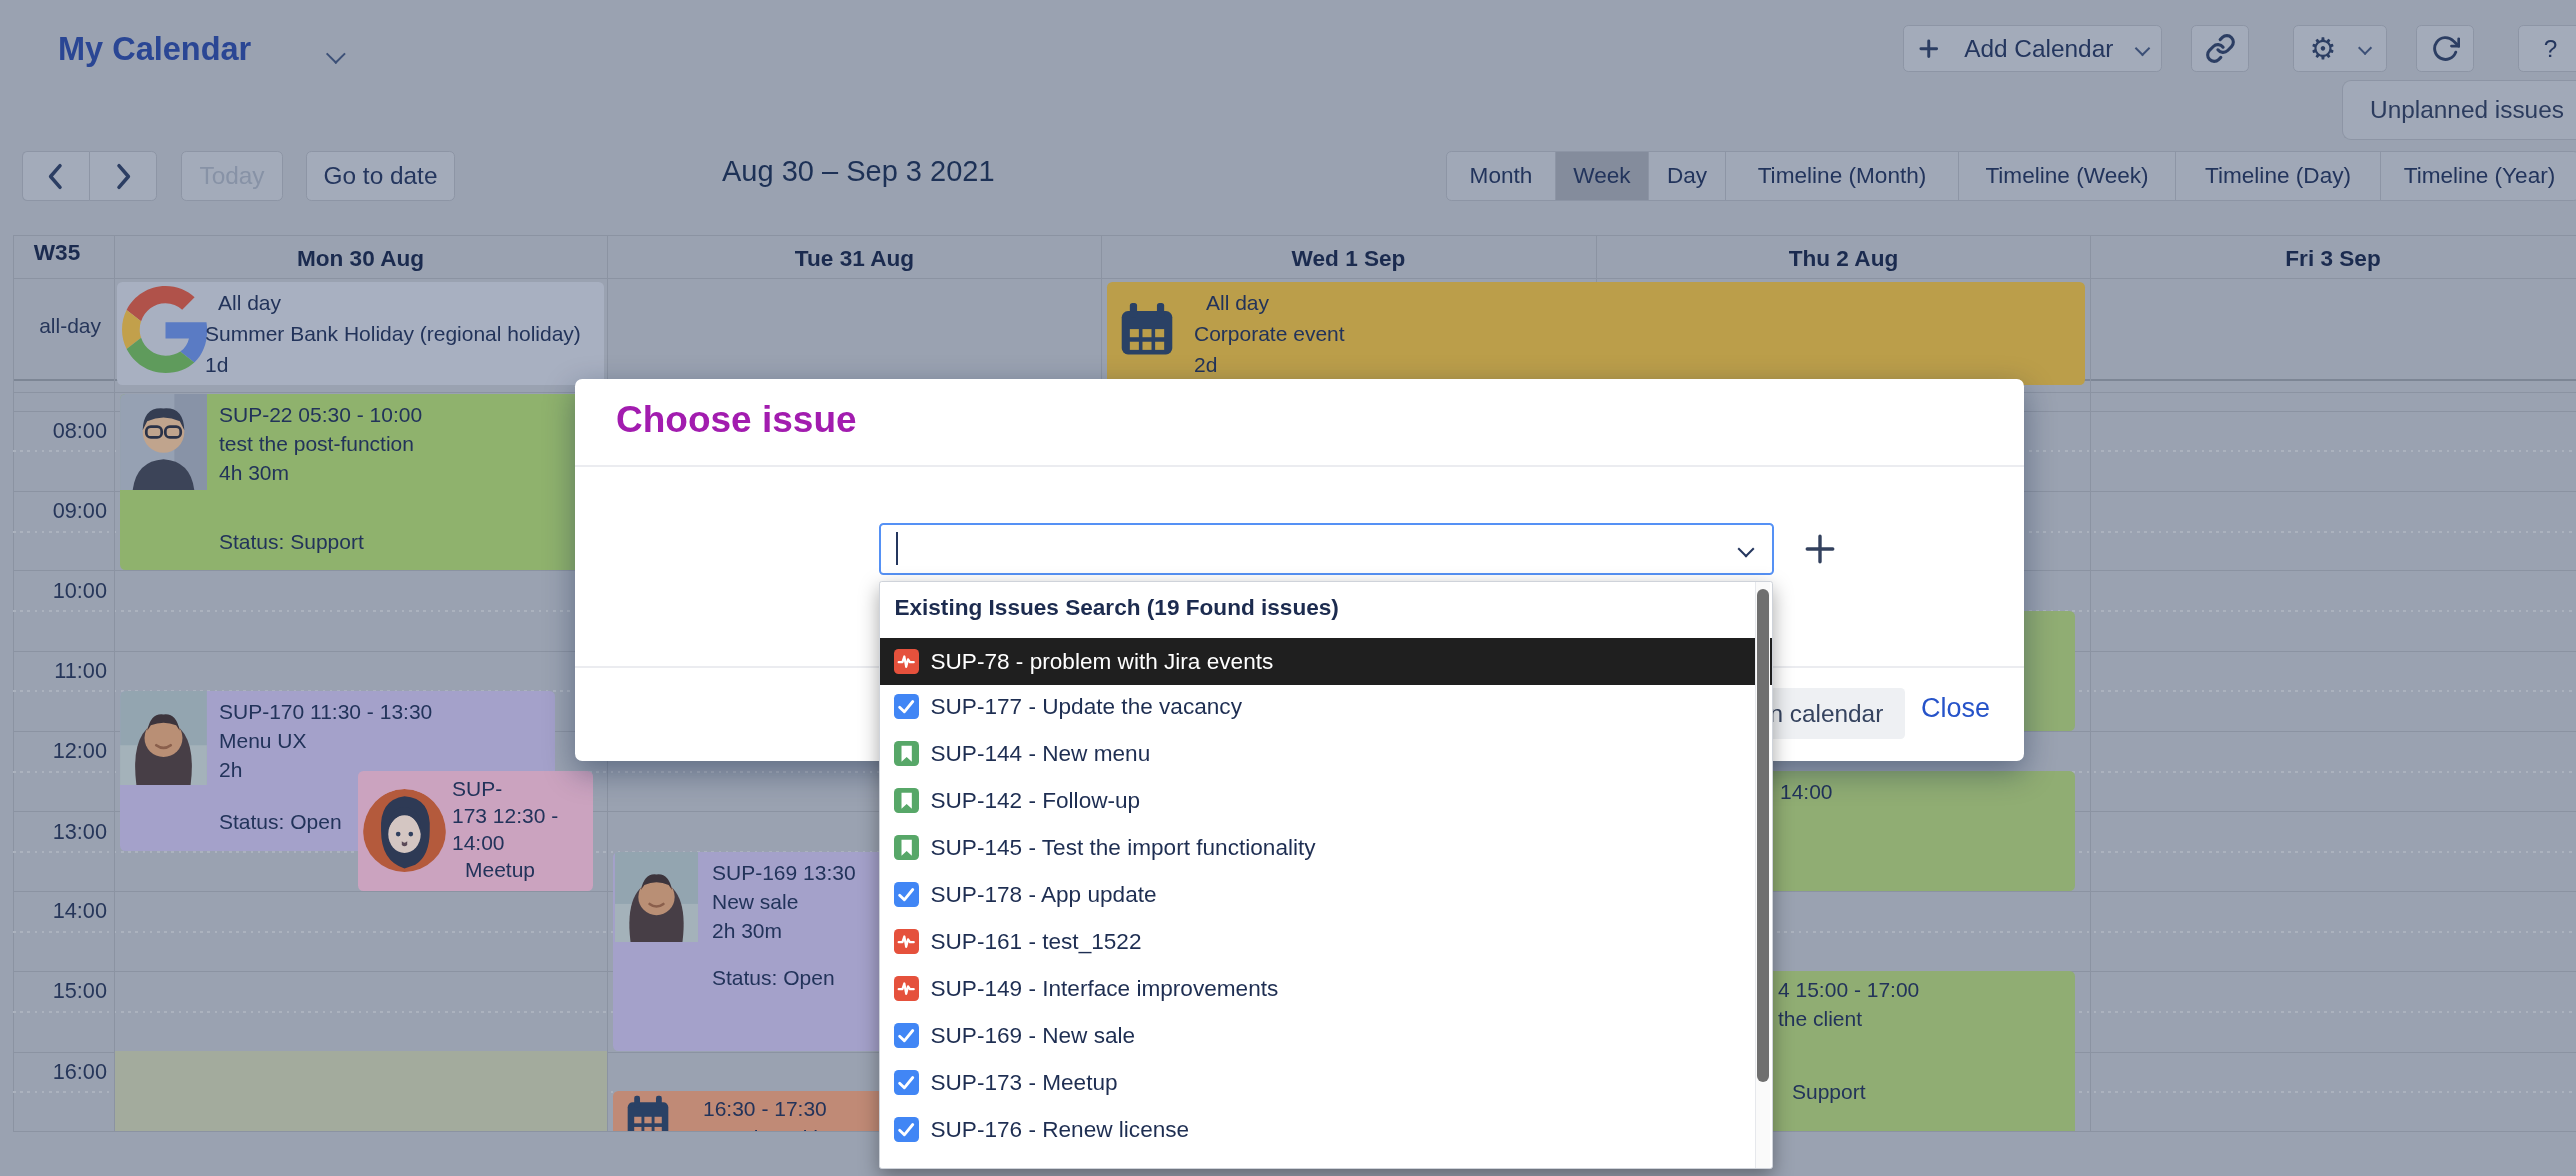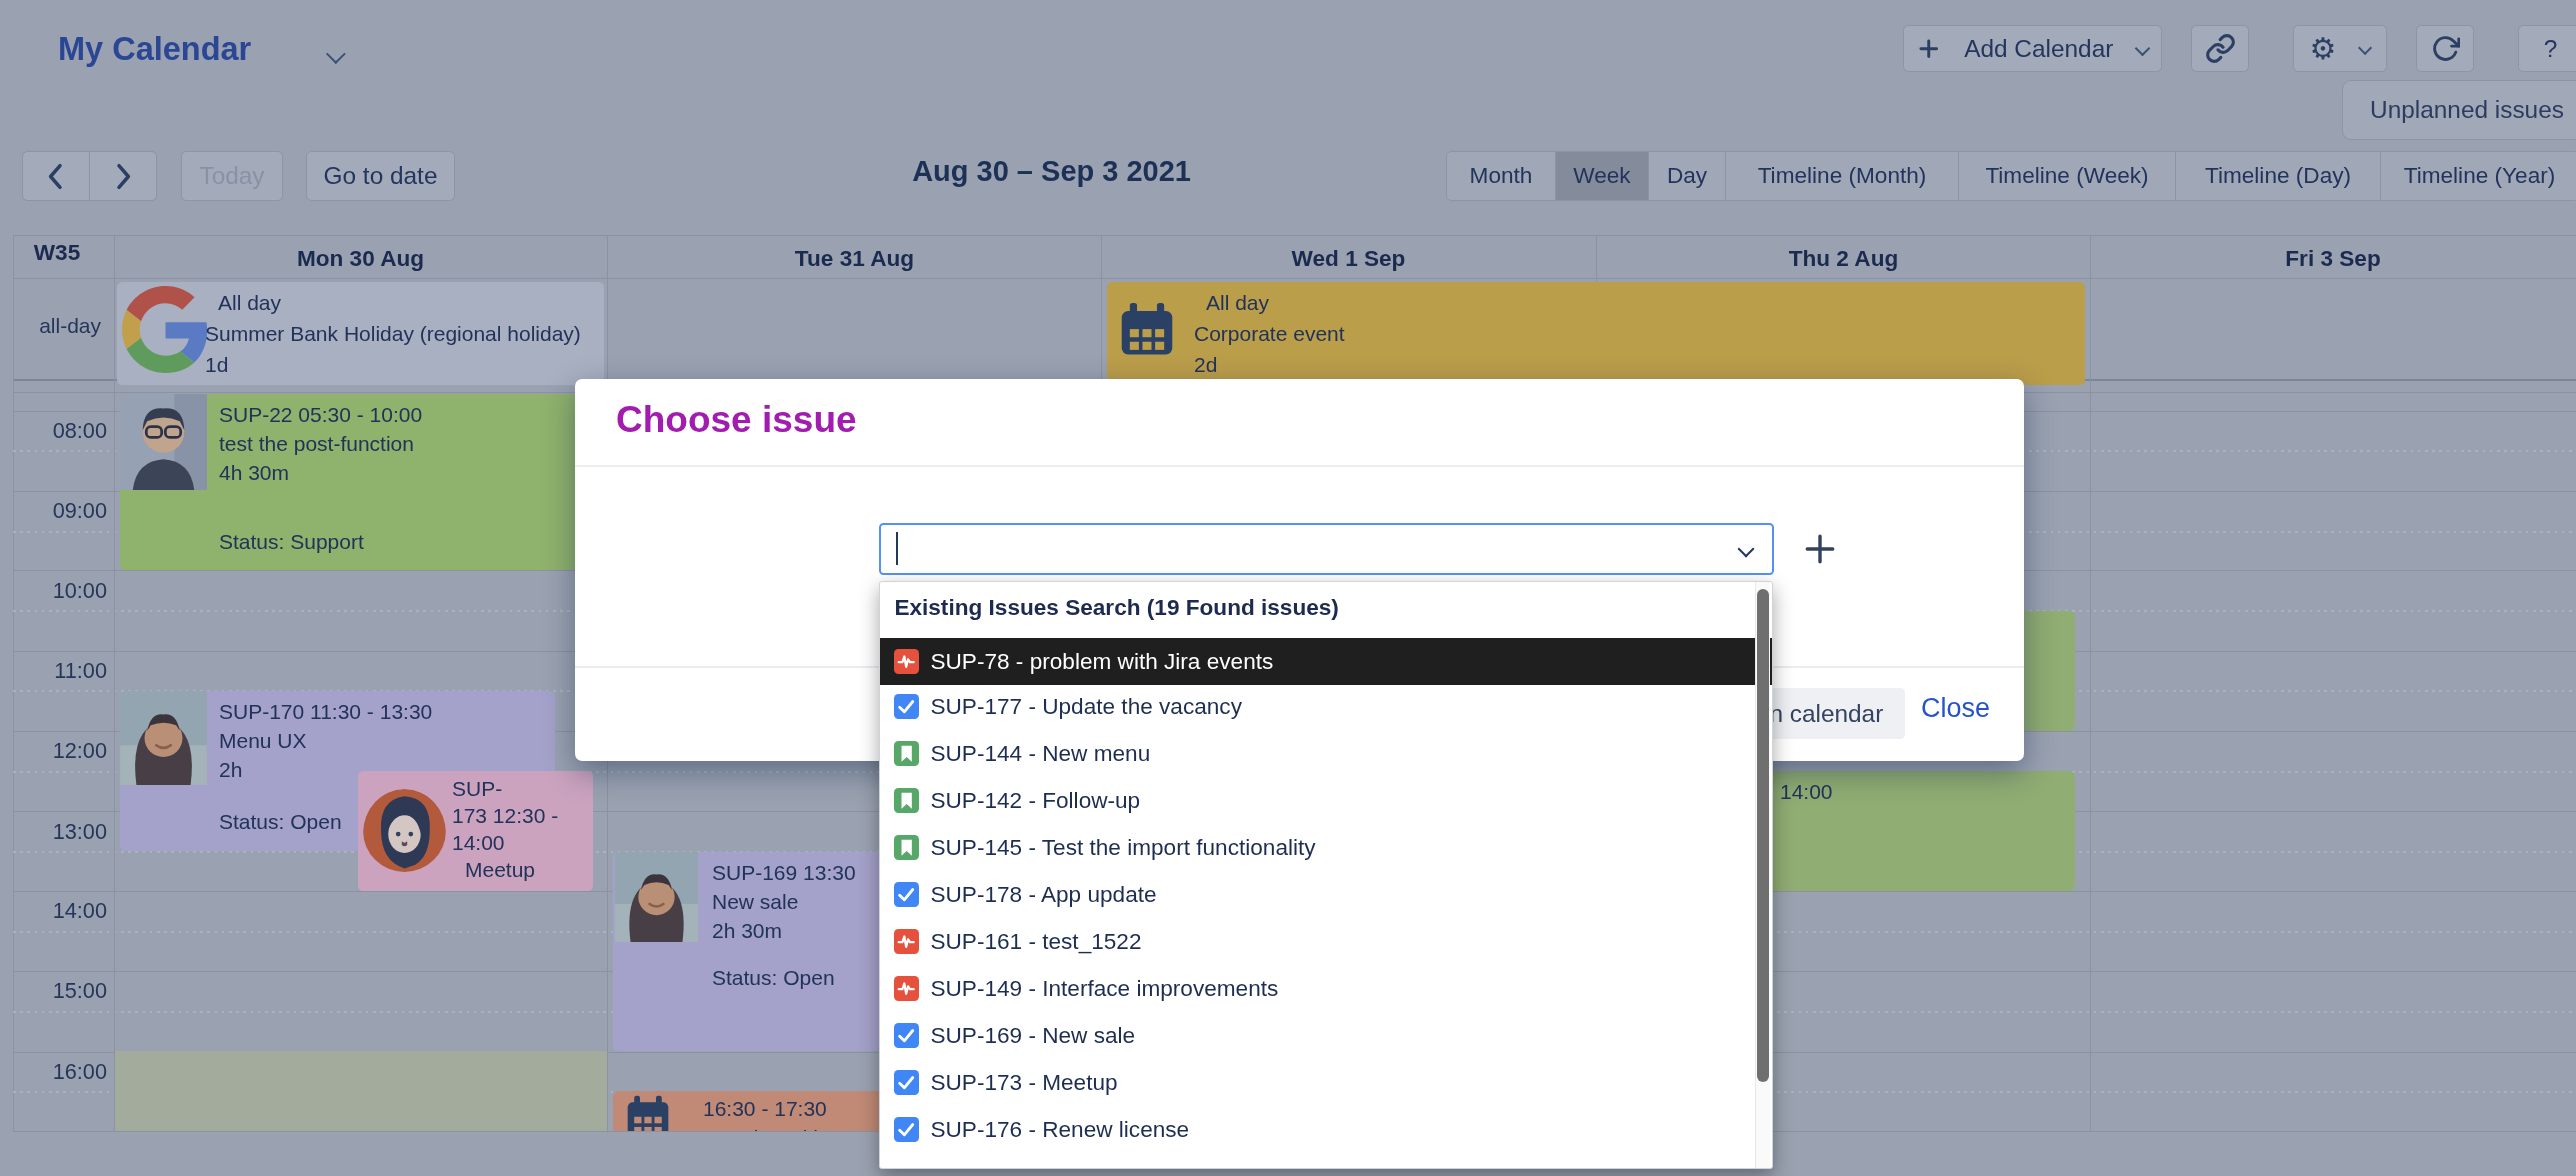--- a/index.html
+++ b/index.html
@@ -17,21 +17,21 @@
   .gear-glyph{font-size:30px;color:#2c3e63;line-height:1;}
   .unplanned{left:2342px;top:80px;width:248px;height:58px;background:#a1a9b8;border:0.9px solid #8d95a5;border-right:none;border-radius:9px 0 0 9px;display:flex;align-items:center;justify-content:center;font-size:24.4px;color:#2c3c5e;}
 
   
   .navgrp{left:21.7px;top:151px;width:135px;height:50px;display:flex;}
   .navgrp .half{flex:1;display:flex;align-items:center;justify-content:center;background:#a3abba;border:0.9px solid #8d95a5;}
   .navgrp .half:first-child{border-radius:5.4px 0 0 5.4px;border-right:none;}
   .navgrp .half:last-child{border-radius:0 5.4px 5.4px 0;}
   .today{left:181px;top:151px;width:102px;height:50px;color:#8792a6;}
   .goto{left:306px;top:151px;width:149px;height:50px;}
-  .date-range{left:722px;top:155px;width:469px;text-align:right;font-size:29px;font-weight:bold;color:#1d3156;}
+  .date-range{left:722px;top:155px;width:469px;text-align:left;font-size:29px;font-weight:normal;color:#1d3156;}
   .tabs{left:1446px;top:151px;height:48px;display:flex;border:0.9px solid #8d95a5;border-radius:5.4px;overflow:hidden;background:#a0a8b7;}
   .tab{display:flex;align-items:center;justify-content:center;font-size:22.6px;color:#22345c;border-left:0.9px solid #8d95a5;cursor:pointer;box-sizing:border-box;}
   .tab:first-child{border-left:none;}
   .tab.active{background:#848c9c;}
 
   
   .cal-line{background:#8b93a2;}
   .dotline{height:1.8px;background-image:repeating-linear-gradient(90deg,#abb2be 0 2.7px,transparent 2.7px 7.2px);}
   .dayhead{top:240px;height:38px;display:flex;align-items:center;justify-content:center;font-size:22.6px;font-weight:bold;color:#1b2b4f;}
   .weeklab{left:0;top:240px;width:114px;text-align:center;font-size:22.6px;font-weight:bold;color:#1b2b4f;}
@@ -307,20 +307,25 @@
       </svg>
     </div>
     <div class="ev-title" style="left:90px;top:3.6px;">16:30 - 17:30</div>
     <div class="ev-title" style="left:94px;top:32.5px;">Meeting with Sto</div>
   </div>
 
   <div class="abs event" style="left:1602px;top:611px;width:473px;height:120px;background:#90ad73;"></div>
   <div class="abs event" style="left:1602px;top:771px;width:473px;height:120px;background:#90ad73;">
     <div class="ev-title" style="left:178px;top:7.2px;">14:00</div>
   </div>
+  <div class="abs event" style="left:1602px;top:971px;width:473px;height:160px;border-radius:5.4px 5.4px 0 0;background:#90ad73;">
+    <div class="ev-title" style="left:176px;top:5.4px;">4  15:00 - 17:00</div>
+    <div class="ev-title" style="left:176px;top:34px;">the client</div>
+    <div class="ev-title" style="left:190px;top:107px;">Support</div>
+  </div>
 
   <div class="abs modal">
     <div class="abs modal-title">Choose issue</div>
     <div class="abs modal-div"></div>
     <div class="abs issues-label">Issues</div>
     <div class="abs select">
       <div class="cursor"></div>
       <span class="sel-caret"></span>
     </div>
     <div class="abs plus-add">

